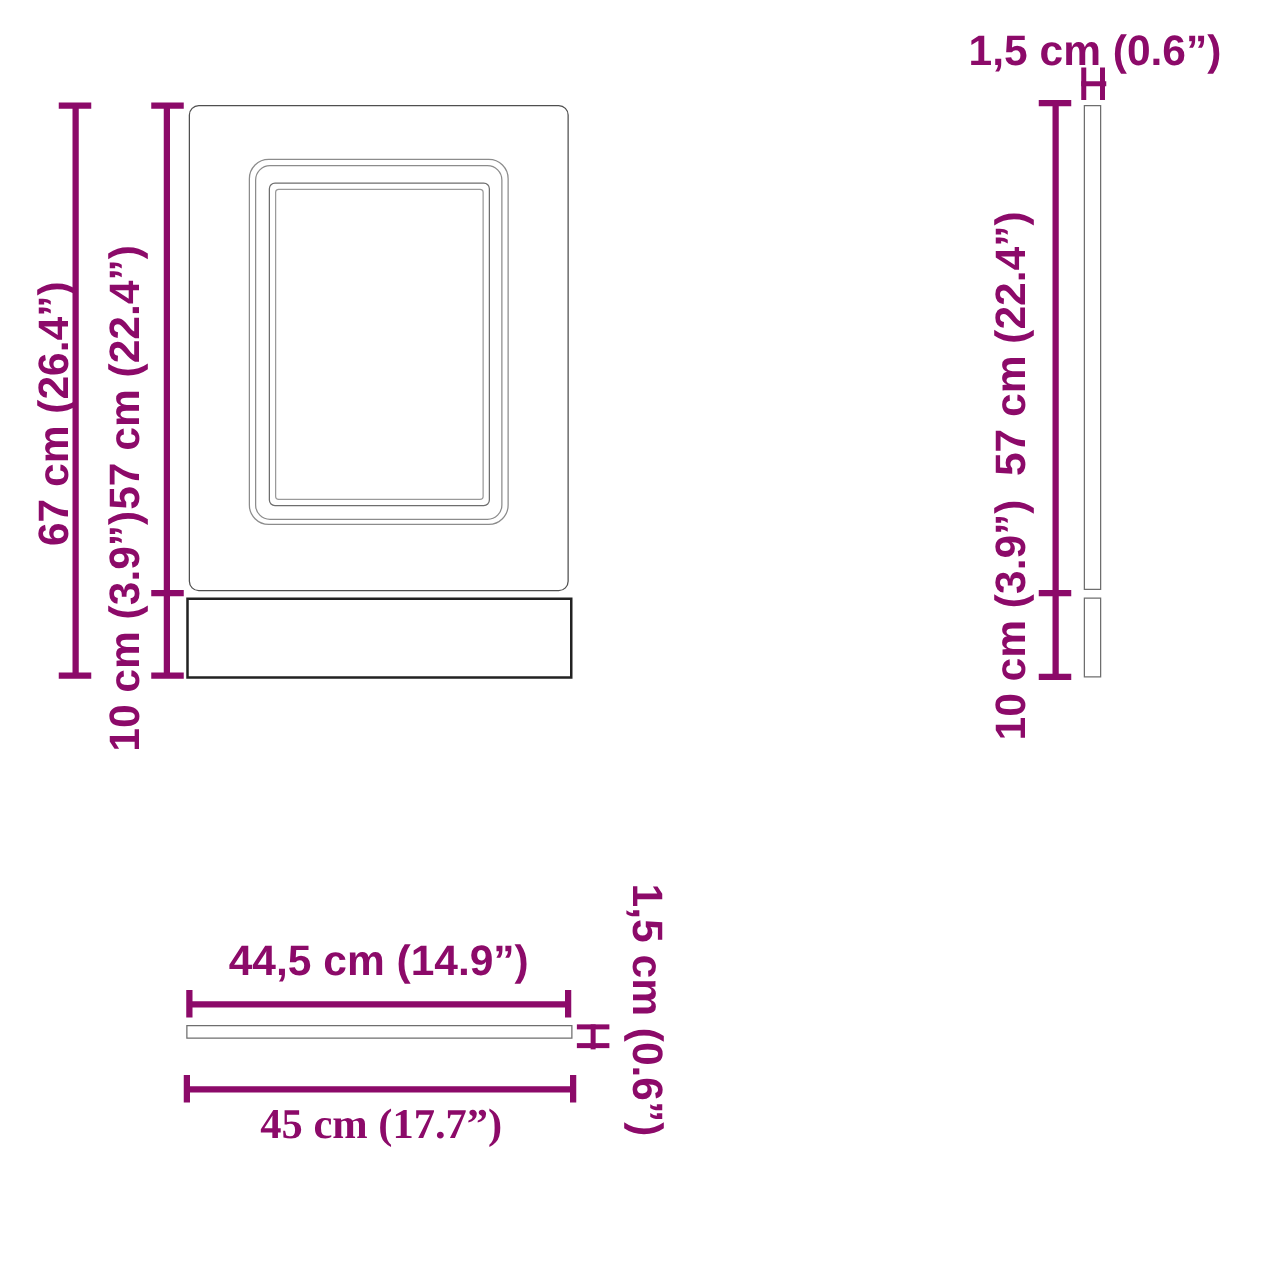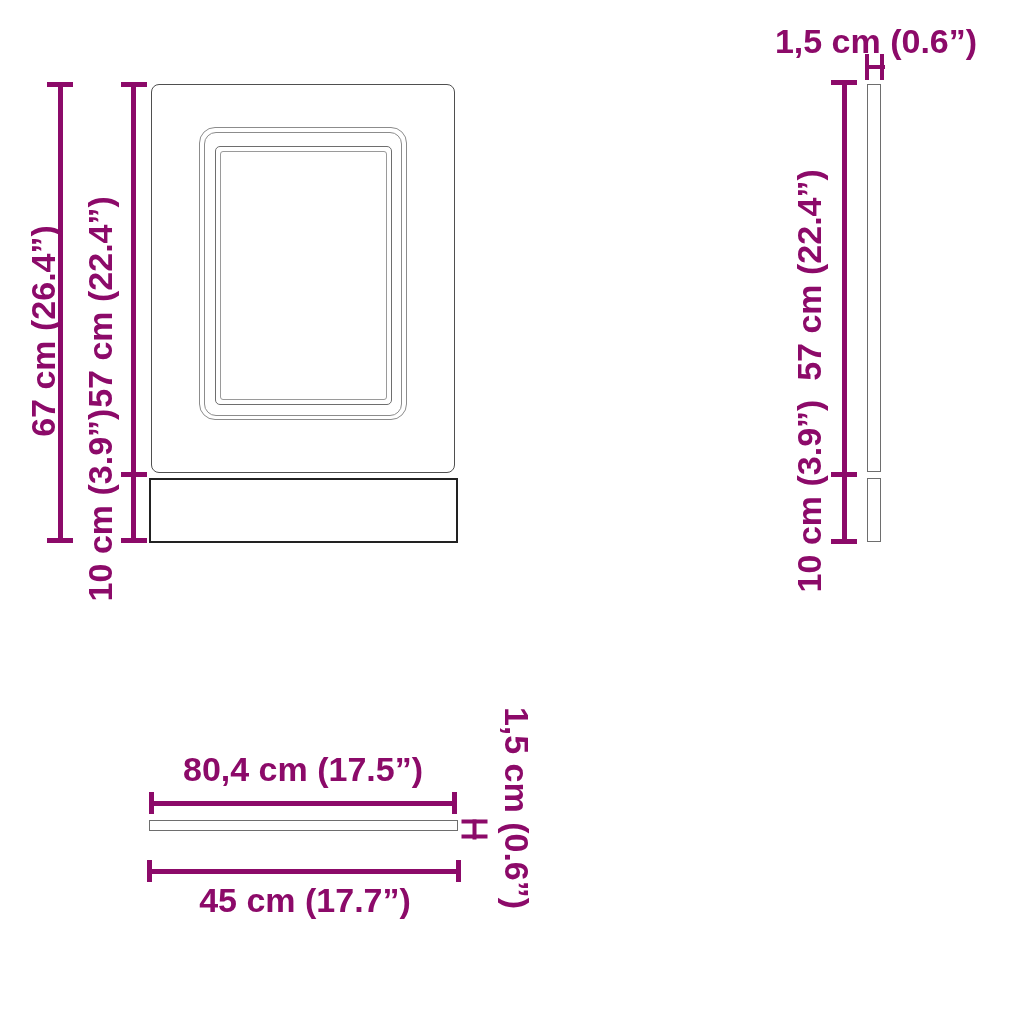--- a/index.html
+++ b/index.html
@@ -87,30 +87,30 @@
   <div class="box" style="left:867px; top:478px; width:14px; height:64px; border:1.6px solid #6e6e6e;"></div>
 
   <div class="stroke" style="left:841.5px; top:82px; width:5px; height:459px;"></div>
   <div class="stroke" style="left:831px; top:79.5px; width:26px; height:5px;"></div>
   <div class="stroke" style="left:831px; top:471.5px; width:26px; height:5px;"></div>
   <div class="stroke" style="left:831px; top:538.5px; width:26px; height:5px;"></div>
 
   <div class="dim rot-ccw" style="left:809px; top:275px;">57 cm (22.4”)</div>
   <div class="dim rot-ccw" style="left:809px; top:496px;">10 cm (3.9”)</div>
 
-  <div class="dim" style="left:303px; top:769px;">80,4 cm (17.5”)</div>
+  <div class="dim" style="left:303px; top:769px;">44,5 cm (14.9”)</div>
 
   <div class="stroke" style="left:151px; top:800.5px; width:303px; height:5px;"></div>
   <div class="stroke" style="left:148.5px; top:792px; width:5px; height:22px;"></div>
   <div class="stroke" style="left:451.5px; top:792px; width:5px; height:22px;"></div>
 
   <div class="box" style="left:149px; top:820px; width:309px; height:11px; border:1.6px solid #6e6e6e;"></div>
 
   <div class="stroke" style="left:149px; top:868.5px; width:309px; height:5px;"></div>
   <div class="stroke" style="left:146.5px; top:860px; width:5px; height:22px;"></div>
   <div class="stroke" style="left:455.5px; top:860px; width:5px; height:22px;"></div>
 
-  <div class="dim" style="left:305px; top:900px;">45 cm (17.7”)</div>
+  <div class="dim" style="left:305px; top:900px;font-family:Liberation Serif, serif;">45 cm (17.7”)</div>
 
   <div class="hbracket rot-cw" style="left:464.5px; top:816px;"></div>
   <div class="dim rot-cw" style="left:517px; top:808px;">1,5 cm (0.6”)</div>
 
 </div>
 
 </body></html>

